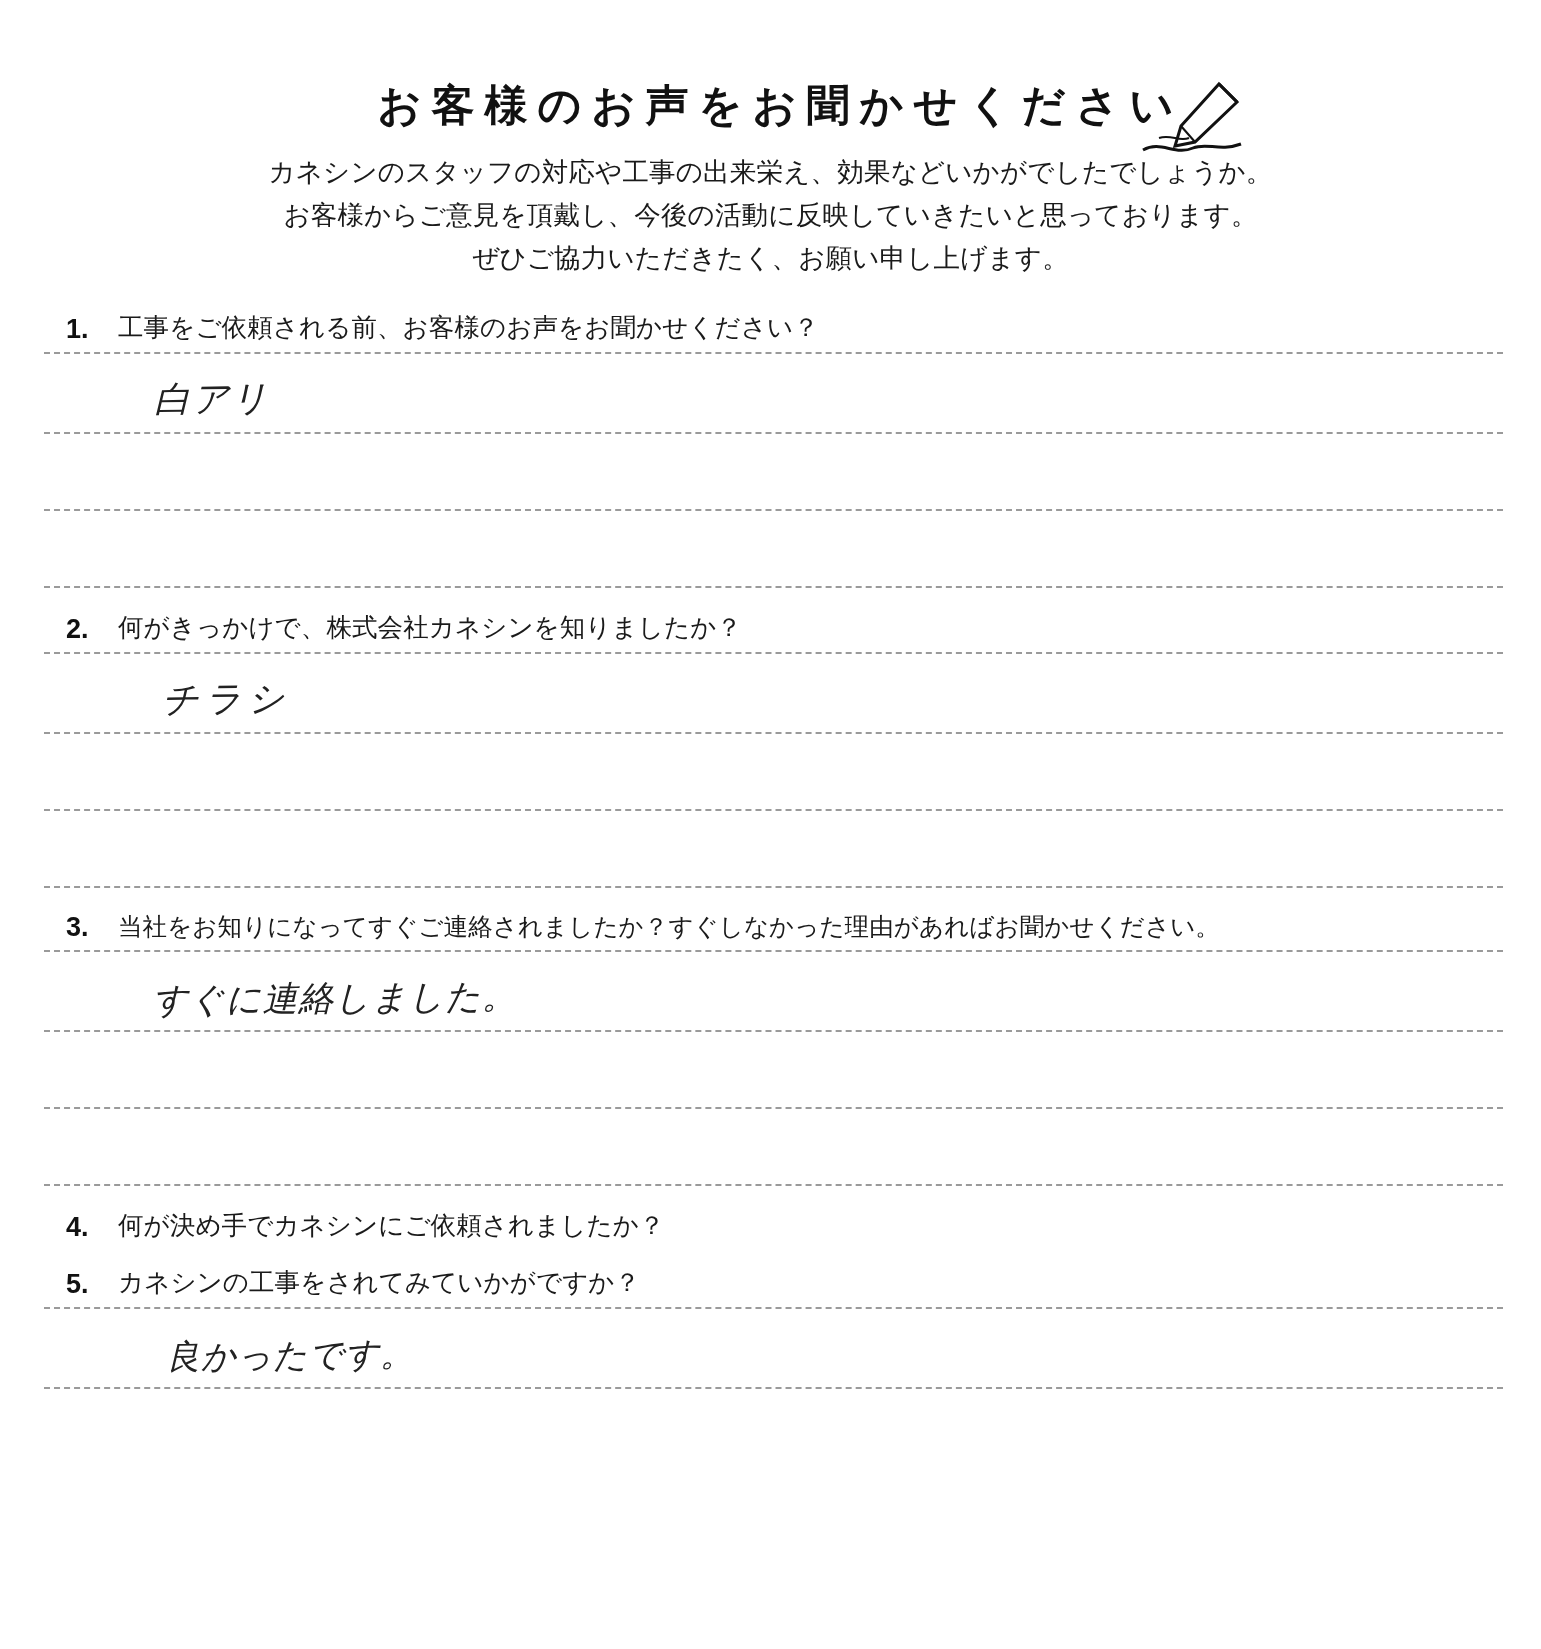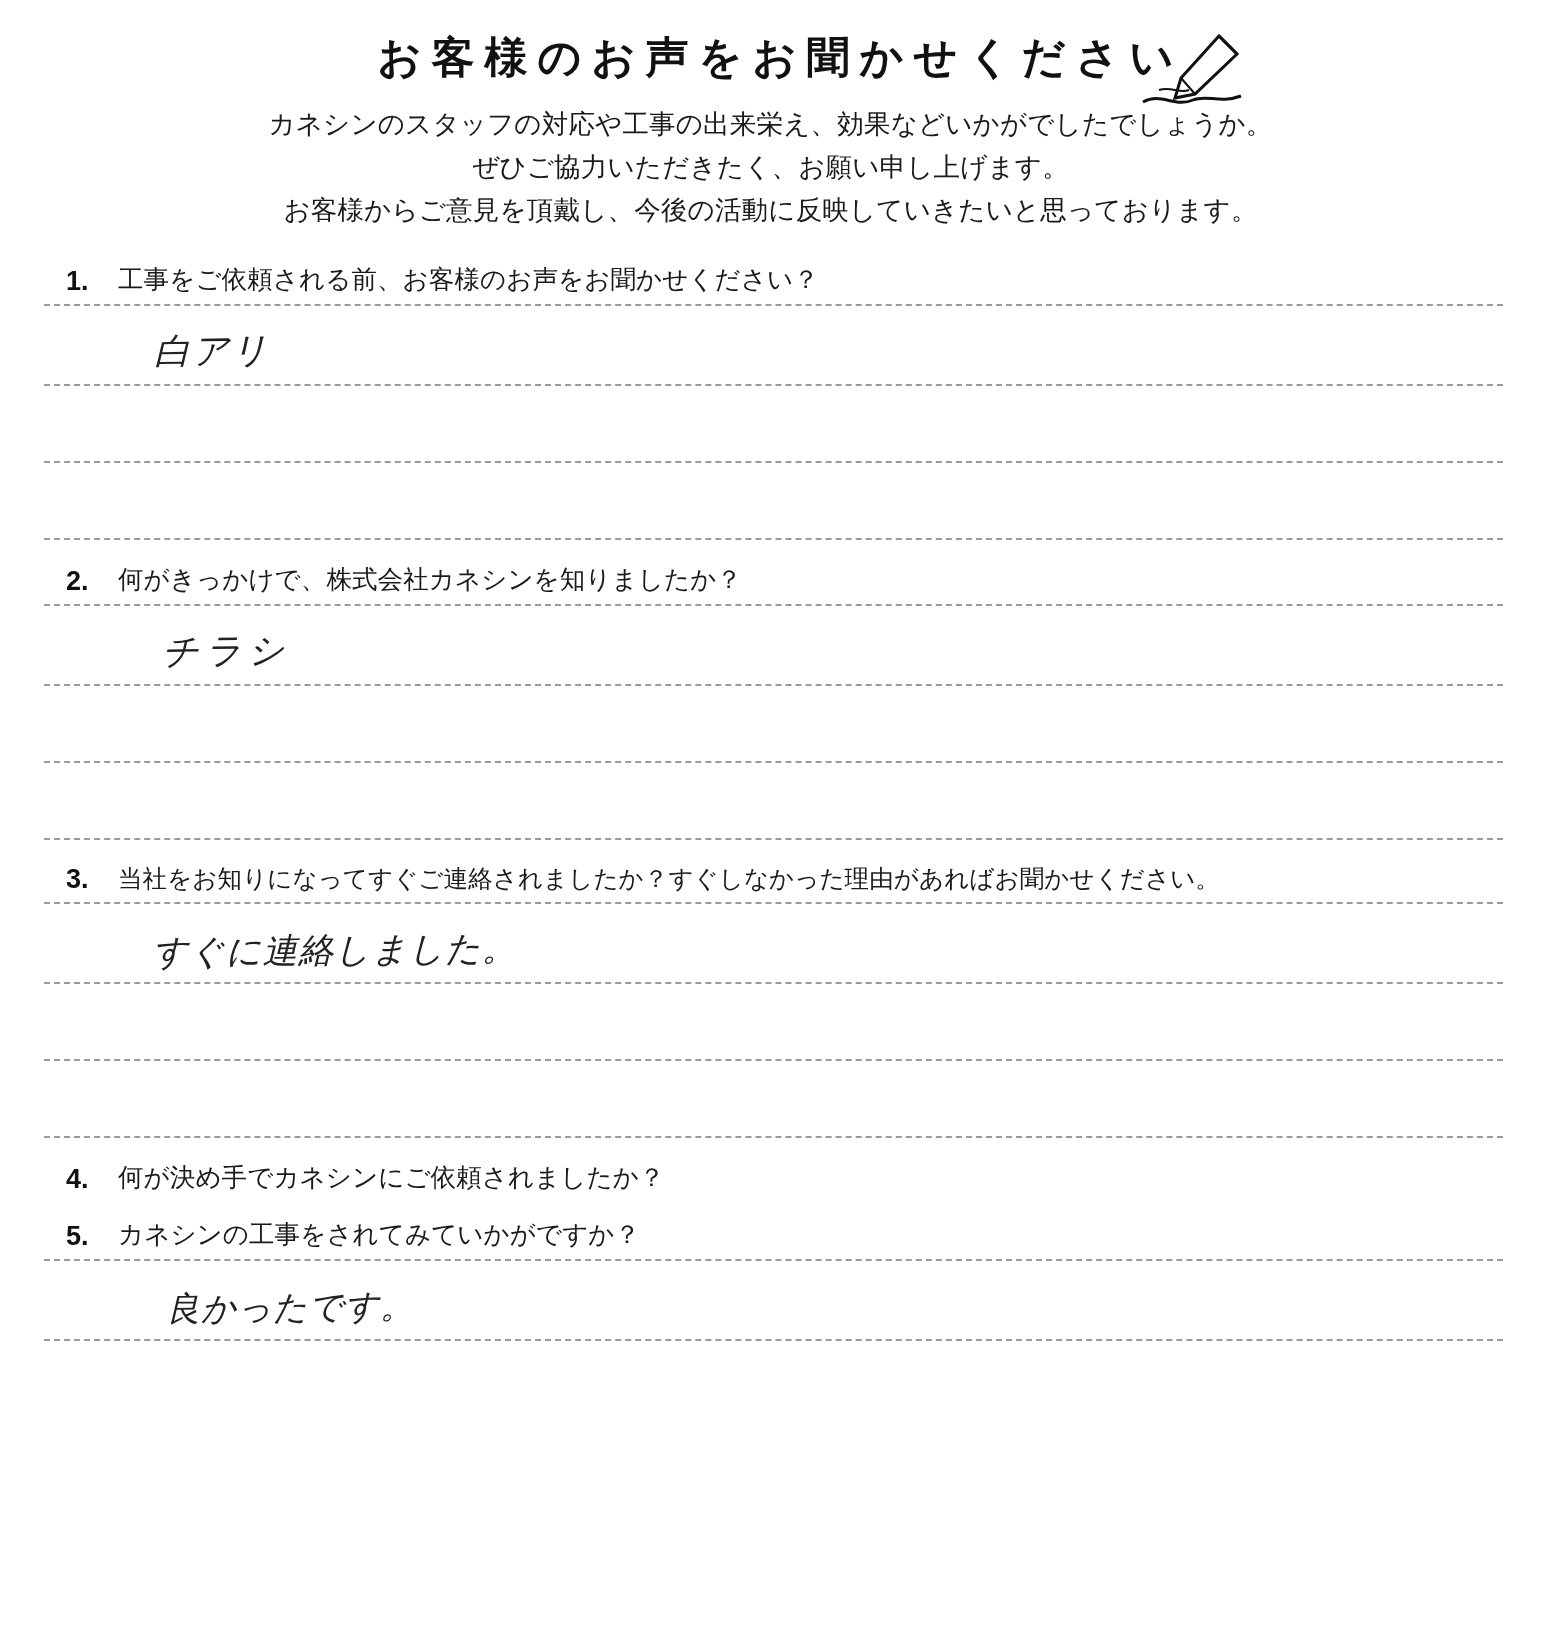--- a/index.html
+++ b/index.html
@@ -13,20 +13,21 @@
     font-family: "Liberation Sans", sans-serif;
     color: #1a1a1a;
     position: relative;
     overflow: hidden;
   }
   .page {
     position: relative;
     width: 1541px;
     height: 1587px;
     box-sizing: border-box;
+    margin-top: 48px;
   }
 
   
   .header {
     position: relative;
     padding-top: 34px;
   }
   .title {
     text-align: center;
     font-size: 43px;
@@ -124,22 +125,22 @@
       <svg viewBox="0 0 110 80" width="110" height="80">
         <path d="M78 6 L96 24 L54 64 L34 68 L40 48 Z" fill="none" stroke="#111" stroke-width="3"></path>
         <path d="M78 6 L96 24" stroke="#111" stroke-width="3" fill="none"></path>
         <path d="M40 48 L54 64" stroke="#111" stroke-width="2" fill="none"></path>
         <path d="M2 72 C20 62, 34 78, 52 70 C66 64, 78 74, 100 66" fill="none" stroke="#111" stroke-width="3"></path>
         <path d="M18 60 C30 56, 38 64, 48 60" fill="none" stroke="#111" stroke-width="2"></path>
       </svg>
     </div>
     <div class="intro">
       <div>カネシンのスタッフの対応や工事の出来栄え、効果などいかがでしたでしょうか。</div>
+      <div>お客様からご意見を頂戴し、今後の活動に反映していきたいと思っております。</div>
       <div>ぜひご協力いただきたく、お願い申し上げます。</div>
-      <div>お客様からご意見を頂戴し、今後の活動に反映していきたいと思っております。</div>
     </div>
   </div>
 
   <div class="questions">
 
     <div class="qblock q1">
       <div class="qhead">
         <span class="qnum">1.</span>
         <span class="qtext">工事をご依頼される前、お客様のお声をお聞かせください？</span>
       </div>

